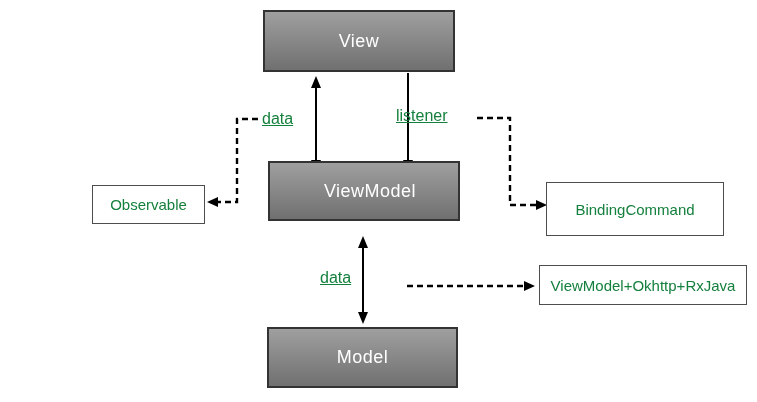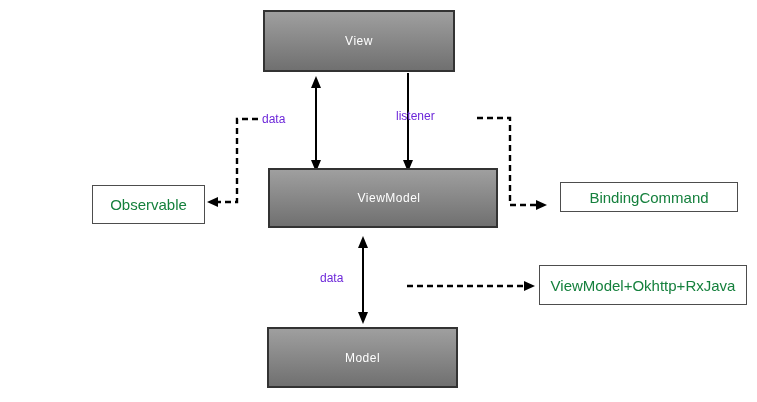--- a/index.html
+++ b/index.html
@@ -4,35 +4,35 @@
 <style>
   html,body{margin:0;padding:0;background:#fff;}
   .canvas{
     position:relative;width:757px;height:402px;background:var(--background,#ffffff);
     font-family:"Liberation Sans",sans-serif;overflow:hidden;
   }
   .node{position:absolute;display:flex;align-items:center;justify-content:center;box-sizing:border-box;}
   .node-gray{
     background:linear-gradient(to bottom,var(--node-fill-top,#9f9f9f),var(--node-fill-bottom,#707070));
     border:2px solid var(--node-border,#333333);
-    color:#ffffff;font-size:12px;letter-spacing:0.5px;text-align:center;
+    color:#ffffff;font-size:18px;letter-spacing:0.5px;text-align:center;
   }
   .node-white{
     background:#ffffff;
     border:1px solid var(--white-node-border,#4d4d4d);
     color:#15803d;font-size:15px;
   }
   #node-view{left:263px;top:10px;width:192px;height:62px;}
-  #node-viewmodel{left:268px;top:168px;width:230px;height:60px;padding-left:12px;}
+  #node-viewmodel{left:268px;top:161px;width:192px;height:60px;padding-left:12px;}
   #node-model{left:267px;top:327px;width:191px;height:61px;}
   #node-observable{left:92px;top:185px;width:113px;height:39px;}
-  #node-bindingcommand{left:560px;top:182px;width:178px;height:30px;}
+  #node-bindingcommand{left:546px;top:182px;width:178px;height:54px;}
   #node-retrofit{left:539px;top:265px;width:208px;height:40px;}
   .edge-label{
-    position:absolute;color:#6d28d9;font-size:12px;line-height:18px;white-space:nowrap;
+    position:absolute;color:#15803d;font-size:16px;line-height:18px;white-space:nowrap;text-decoration:underline;
   }
   #label-data-top{left:262px;top:110px;}
   #label-listener{left:396px;top:107px;}
   #label-data-bottom{left:320px;top:269px;}
   svg.wires{position:absolute;left:0;top:0;pointer-events:none;}
   .wire{stroke:var(--line,#000000);fill:none;}
   .solid{stroke-width:2px;}
   .dashed{stroke-width:2.4px;stroke-dasharray:6 4;}
   .head{fill:var(--line,#000000);stroke:none;}
 </style>

